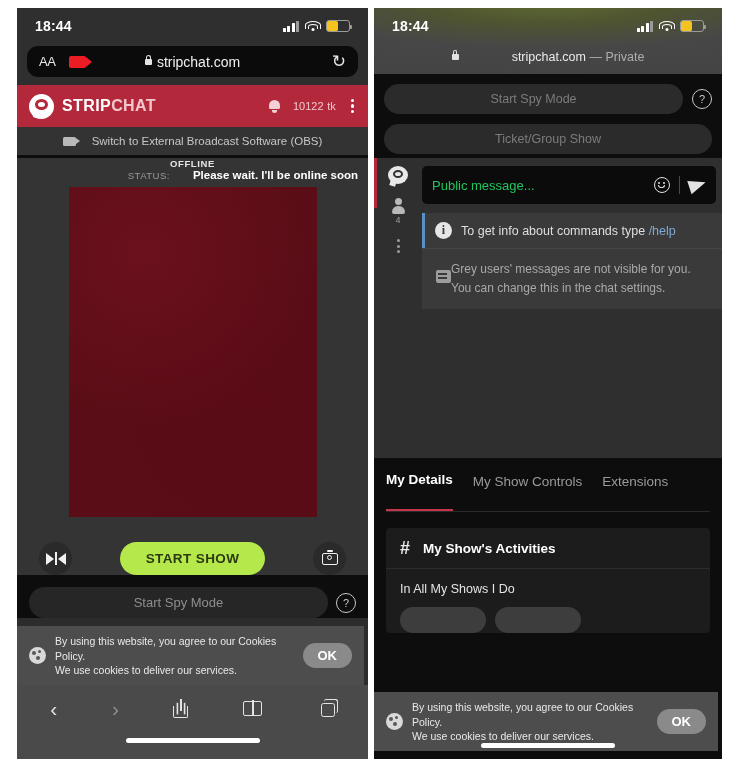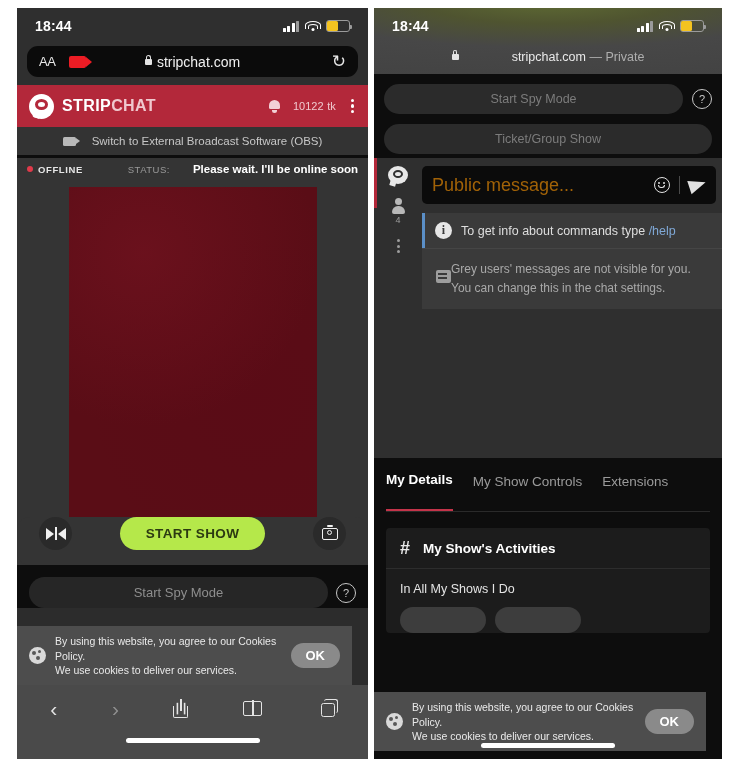--- a/index.html
+++ b/index.html
@@ -57,47 +57,47 @@
   .tokens{color:#fff;font-size:13px;font-weight:bold;}
   .tokens span{font-weight:normal;font-size:11px;color:#f0c8ce;}
   .kebab{display:flex;flex-direction:column;gap:2.5px;padding:2px;}
   .kebab i{width:3.3px;height:3.3px;background:#fff;border-radius:50%;display:block;}
 
   .obs-bar{background:#333333;height:28px;display:flex;align-items:center;justify-content:center;gap:16px;border-bottom:3px solid #0d0d0d;}
   .obs-cam{width:13px;height:9px;background:#b9b9b9;border-radius:1.5px;position:relative;}
   .obs-cam::after{content:"";position:absolute;right:-4px;top:1px;border-top:3.5px solid transparent;border-bottom:3.5px solid transparent;border-left:4.5px solid #b9b9b9;}
   .obs-text{color:#c7c7c7;font-size:11.5px;}
 
-  .status-row{background:#343434;height:22px;display:flex;align-items:center;padding:0 10px;}
+  .status-row{background:#343434;height:22px;display:flex;align-items:center;padding:0 10px;flex-direction:column;}
   .off-dot{width:6px;height:6px;border-radius:50%;background:#e03a4a;margin-right:5px;}
   .off-label{color:#e6e6e6;font-size:9.5px;font-weight:bold;letter-spacing:.6px;}
   .status-right{margin-left:auto;display:flex;align-items:baseline;gap:23px;}
   .status-key{color:#9a9a9a;font-size:9.5px;letter-spacing:.5px;}
   .status-val{color:#ffffff;font-size:11.5px;font-weight:bold;}
 
   .stage-area{background:#343434;padding:7px 0 0;}
   .video{width:248px;height:330px;margin:0 auto;background:#5a0d16;
     background-image:radial-gradient(circle at 30% 20%,rgba(120,20,34,.55),transparent 55%),
                      radial-gradient(circle at 75% 65%,rgba(90,10,22,.6),transparent 60%);}
-  .ctrl-row{height:48px;display:flex;align-items:flex-start;padding:0 22px;background:#343434;border-radius:13px;}
+  .ctrl-row{height:58px;display:flex;align-items:flex-end;padding:0 22px;background:#343434;border-radius:13px;}
   .rnd-btn{width:33px;height:33px;border-radius:50%;background:#2a2a2a;display:flex;align-items:center;justify-content:center;color:#f0f0f0;font-size:13px;}
   .flip-icon{display:flex;align-items:center;gap:1px;}
   .flip-icon .tl{width:0;height:0;border-top:6px solid transparent;border-bottom:6px solid transparent;border-left:8px solid #f0f0f0;}
   .flip-icon .bar{width:2px;height:13px;background:#f0f0f0;}
   .flip-icon .tr{width:0;height:0;border-top:6px solid transparent;border-bottom:6px solid transparent;border-right:8px solid #f0f0f0;}
   .cam-shape{width:16px;height:12px;border:1.8px solid #f2f2f2;border-radius:2px;position:relative;box-sizing:border-box;}
   .cam-shape::before{content:"";position:absolute;left:4.2px;top:1.4px;width:5.4px;height:5.4px;border:1.4px solid #f2f2f2;border-radius:50%;box-sizing:border-box;}
   .cam-shape::after{content:"";position:absolute;left:4px;top:-3.6px;width:6px;height:2.4px;background:#f2f2f2;border-radius:1px;}
   .start-show{margin:0 auto;background:#b5e84a;color:#2c3a12;font-size:13.5px;font-weight:bold;letter-spacing:.4px;border-radius:17px;padding:9px 26px;}
 
   .below-dark{background:#0d0d0d;padding:12px 12px 0;display:flex;align-items:center;gap:8px;}
   .spy-pill{flex:1;background:#262626;border-radius:17px;height:31px;display:flex;align-items:center;justify-content:center;color:#8e8e8e;font-size:13px;}
   .qmark{width:18px;height:18px;border-radius:50%;border:1.4px solid #c7c7c7;color:#c7c7c7;font-size:11px;display:flex;align-items:center;justify-content:center;flex:none;}
 
-  .cookie-bar{position:absolute;left:0;right:16px;background:#4d4d4d;display:flex;align-items:center;gap:9px;padding:8px 12px;z-index:6;}
+  .cookie-bar{position:absolute;left:0;right:4px;background:#4d4d4d;display:flex;align-items:center;gap:9px;padding:8px 12px;z-index:6;}
   .cookie-ico{width:17px;height:17px;border-radius:50%;background:#d9d9d9;position:relative;flex:none;}
   .cookie-ico i{position:absolute;background:#585858;border-radius:50%;display:block;}
   .cookie-ico i:nth-child(1){width:4px;height:4px;left:2.5px;top:4px;}
   .cookie-ico i:nth-child(2){width:3.4px;height:3.4px;left:8.5px;top:2.5px;}
   .cookie-ico i:nth-child(3){width:4px;height:4px;left:7px;top:9px;}
   .cookie-txt{color:#e9e9e9;font-size:10.5px;line-height:1.35;flex:1;}
   .cookie-ok{background:#8a8a8a;color:#fff;font-size:13px;font-weight:bold;border-radius:13px;padding:5px 15px;flex:none;}
 
   .safari-bottom{position:absolute;left:0;right:0;bottom:0;height:74px;background:#4a4a4a;}
   .sb-icons{display:flex;align-items:center;justify-content:space-around;height:46px;padding:0 6px;}
@@ -136,21 +136,21 @@
   .rail-user{display:flex;flex-direction:column;align-items:center;gap:1px;}
   .usr-ico{width:16px;height:16px;position:relative;}
   .usr-ico::before{content:"";position:absolute;left:4.5px;top:0;width:7px;height:7px;border-radius:50%;background:#b8b8b8;}
   .usr-ico::after{content:"";position:absolute;left:1.5px;bottom:0;width:13px;height:8px;border-radius:6px 6px 2px 2px;background:#b8b8b8;}
   .usr-count{color:#9d9d9d;font-size:9px;}
   .rail-kebab{display:flex;flex-direction:column;gap:2.5px;}
   .rail-kebab i{width:3px;height:3px;border-radius:50%;background:#9d9d9d;display:block;}
 
   .chat-main{flex:1;padding-right:0;}
   .msg-input{margin:8px 6px 0 0;background:#0b0b0b;border-radius:5px;height:38px;display:flex;align-items:center;padding:0 10px;}
-  .msg-ph{color:#a16207;font-size:18px;flex:1;}
+  .msg-ph{color:#22c55e;font-size:13px;flex:1;}
   .smiley{width:16px;height:16px;border-radius:50%;border:1.6px solid #e2e2e2;position:relative;box-sizing:border-box;}
   .smiley::before{content:"";position:absolute;left:3px;top:4px;width:2px;height:2px;background:#e2e2e2;border-radius:50%;box-shadow:5px 0 0 #e2e2e2;}
   .smiley::after{content:"";position:absolute;left:3.2px;top:7px;width:6.4px;height:3.4px;border:1.4px solid #e2e2e2;border-top:none;border-radius:0 0 5px 5px;box-sizing:border-box;}
   .divider-v{width:1px;height:18px;background:#4a4a4a;margin:0 9px;}
   .send-ico{width:0;height:0;border-left:17px solid #e2e2e2;border-top:7px solid transparent;border-bottom:7px solid transparent;transform:rotate(-18deg);position:relative;}
 
   .sys-msg{display:flex;align-items:center;gap:9px;background:#3a3a3a;border-left:3px solid #5b8fc7;padding:9px 10px;margin-top:9px;}
   .info-ico{width:17px;height:17px;border-radius:50%;background:#e6e6e6;color:#3a3a3a;font-size:12px;font-weight:bold;display:flex;align-items:center;justify-content:center;flex:none;font-family:"Liberation Serif",serif;}
   .sys-txt{color:#dedede;font-size:12.5px;}
   .sys-txt b{color:#7fa8d6;font-weight:normal;}

